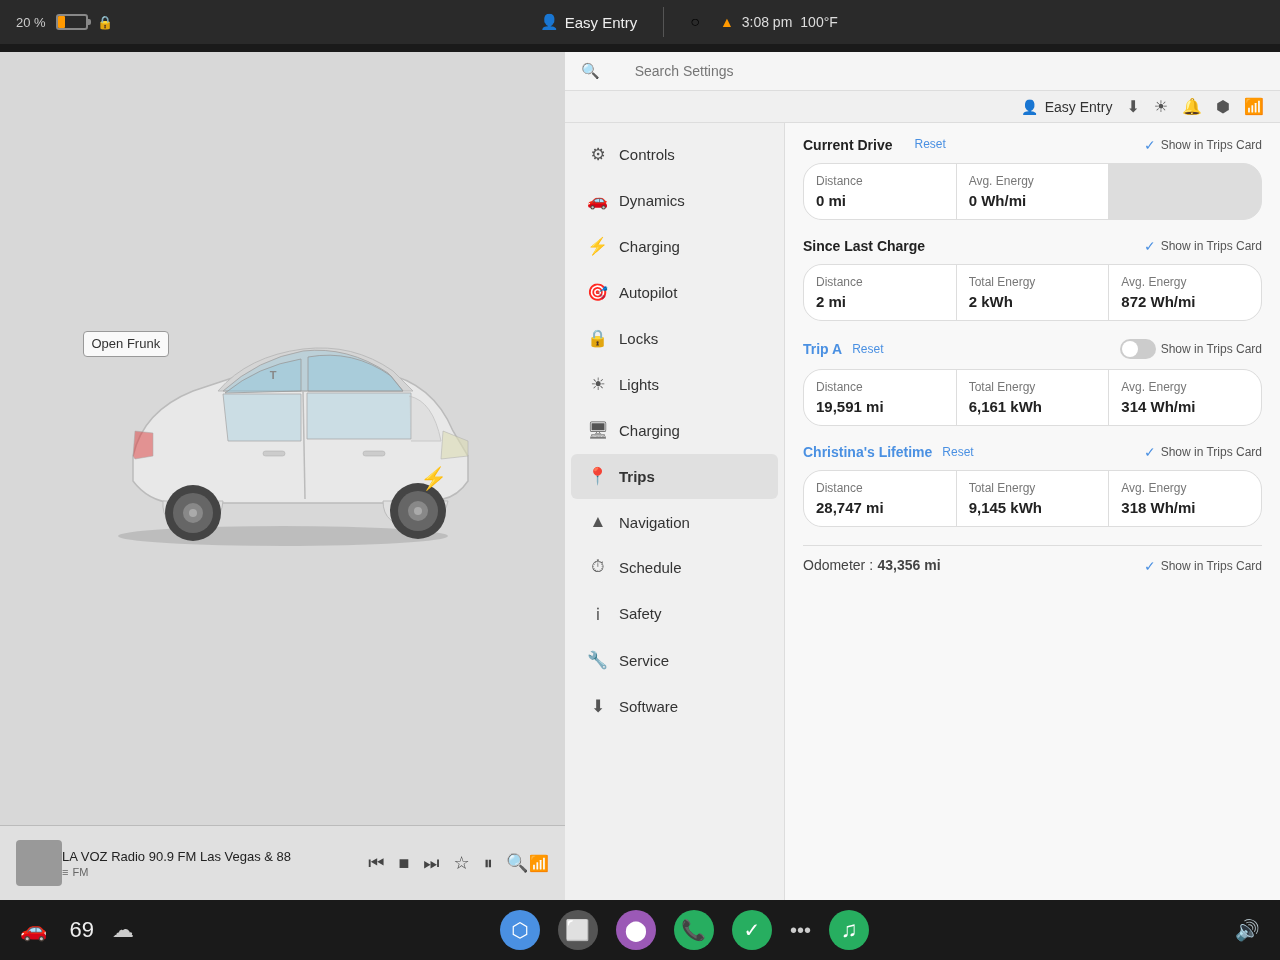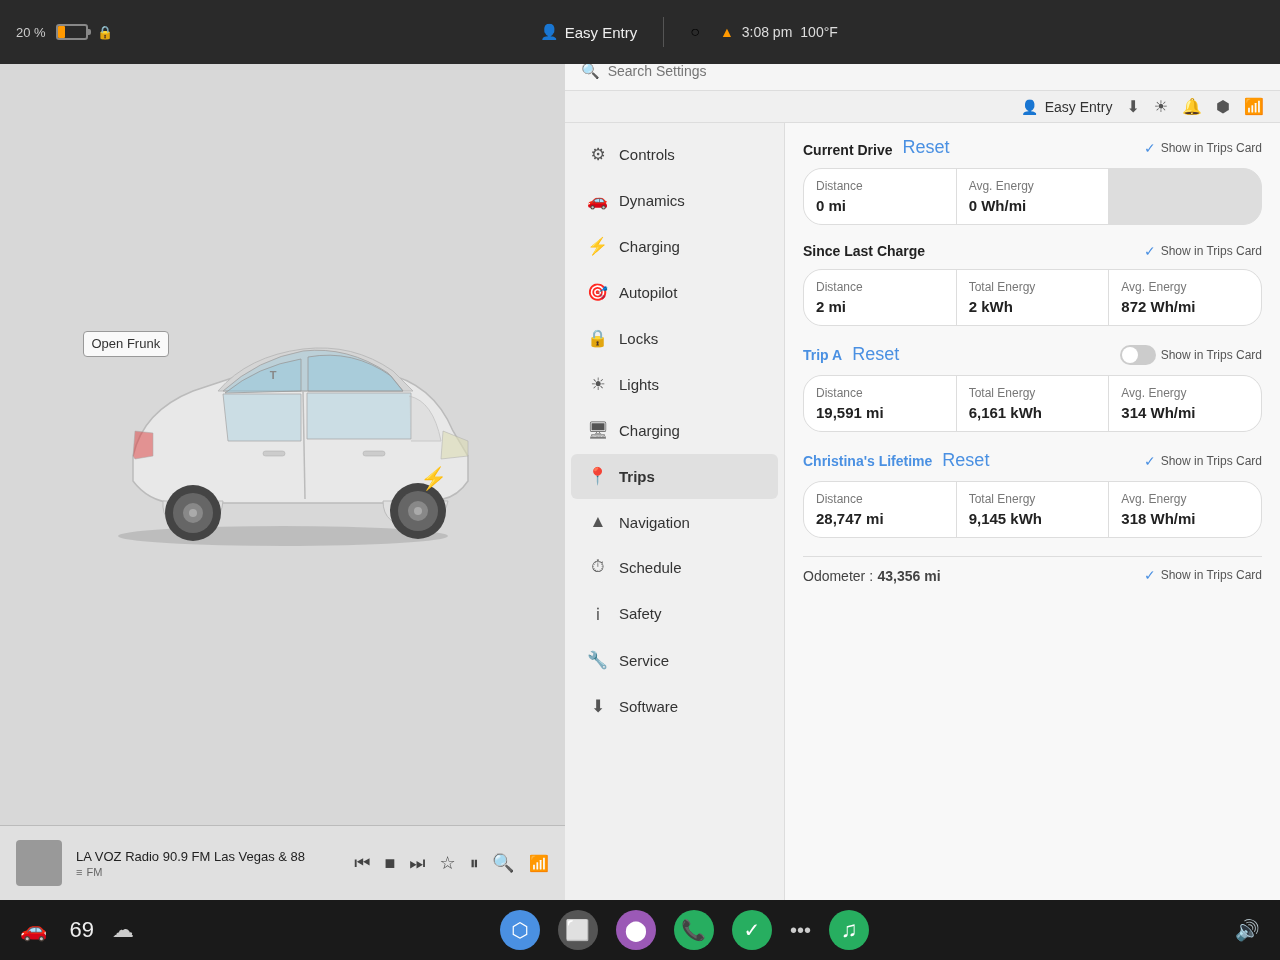--- a/index.html
+++ b/index.html
@@ -9,21 +9,21 @@
       background: #1a1a1a;
       font-family: -apple-system, 'Helvetica Neue', Arial, sans-serif;
       overflow: hidden;
       position: relative;
     }
 
     
     .status-bar {
       position: absolute;
       top: 0; left: 0; right: 0;
-      height: 64px;
+      height: 44px;
       background: #2a2a2a;
       display: flex;
       align-items: center;
       padding: 0 16px;
       z-index: 100;
     }
     .status-left {
       display: flex;
       align-items: center;
       gap: 10px;
@@ -147,21 +147,20 @@
     
     .music-area {
       position: absolute;
       bottom: 0;
       left: 0; right: 0;
       height: 75px;
       background: #e0e0e0;
       display: flex;
       align-items: center;
       padding: 11px 16px;
-      gap: 14px;
       border-top: 1px solid #bbb;
     }
     .music-thumb {
       width: 46px; height: 46px;
       background: #999;
       border-radius: 4px;
       flex-shrink: 0;
     }
     .music-info { flex: 1; min-width: 0; }
     .music-title { font-size: 13px; color: #222; white-space: nowrap; overflow: hidden; text-overflow: ellipsis; }
@@ -193,20 +192,21 @@
       background: #f5f5f5;
     }
     .search-icon-label { color: #999; font-size: 15px; }
     .search-input-field {
       flex: 1;
       border: none;
       background: transparent;
       font-size: 14px;
       color: #555;
       outline: none;
+      margin-left: 27px;
     }
 
     
     .settings-header {
       padding: 6px 16px;
       display: flex;
       align-items: center;
       justify-content: flex-end;
       gap: 14px;
       background: #f0f0f0;
@@ -268,21 +268,21 @@
       justify-content: space-between;
       margin-bottom: 10px;
     }
     .trip-section-title {
       font-size: 14px;
       font-weight: 600;
       color: #222;
     }
     .trip-reset-btn {
       color: #4a90e2;
-      font-size: 18px;
+      font-size: 12px;
       font-weight: 500;
       cursor: pointer;
       background: none;
       border: none;
       padding: 0;
     }
     .trip-section-title.blue { color: #4a90e2; }
     .show-trips-check {
       display: flex;
       align-items: center;
@@ -317,21 +317,21 @@
     }
     .stat-cell {
       background: #fff;
       padding: 10px 12px;
     }
     .stat-label { font-size: 12px; color: #777; margin-bottom: 4px; }
     .stat-value { font-size: 15px; font-weight: 600; color: #222; }
 
     .odometer-row {
       display: flex;
-      align-items: flex-start;
+      align-items: flex-end;
       justify-content: space-between;
       padding: 10px 0;
       border-top: 1px solid #ddd;
       margin-top: 10px;
       gap: 28px;
     }
     .odo-text { font-size: 14px; color: #444; }
 
     
     .taskbar {
@@ -570,21 +570,21 @@
         <div class="nav-item">
           <span class="nav-item-icon">⬇</span>
           <span>Software</span>
         </div>
       </div>
 
       <div class="trips-content">
 
         <div class="trip-section">
           <div class="trip-section-header">
-            <div style="display:flex;align-items:flex-end;gap:10px;">
+            <div style="display:flex;align-items:flex-start;gap:22px;">
               <span class="trip-section-title">Current Drive</span>
               <button class="trip-reset-btn">Reset</button>
             </div>
             <div class="show-trips-check">
               <span class="checkmark">✓</span>
               <span>Show in Trips Card</span>
             </div>
           </div>
           <div class="trip-stats-grid">
             <div class="stat-cell">

